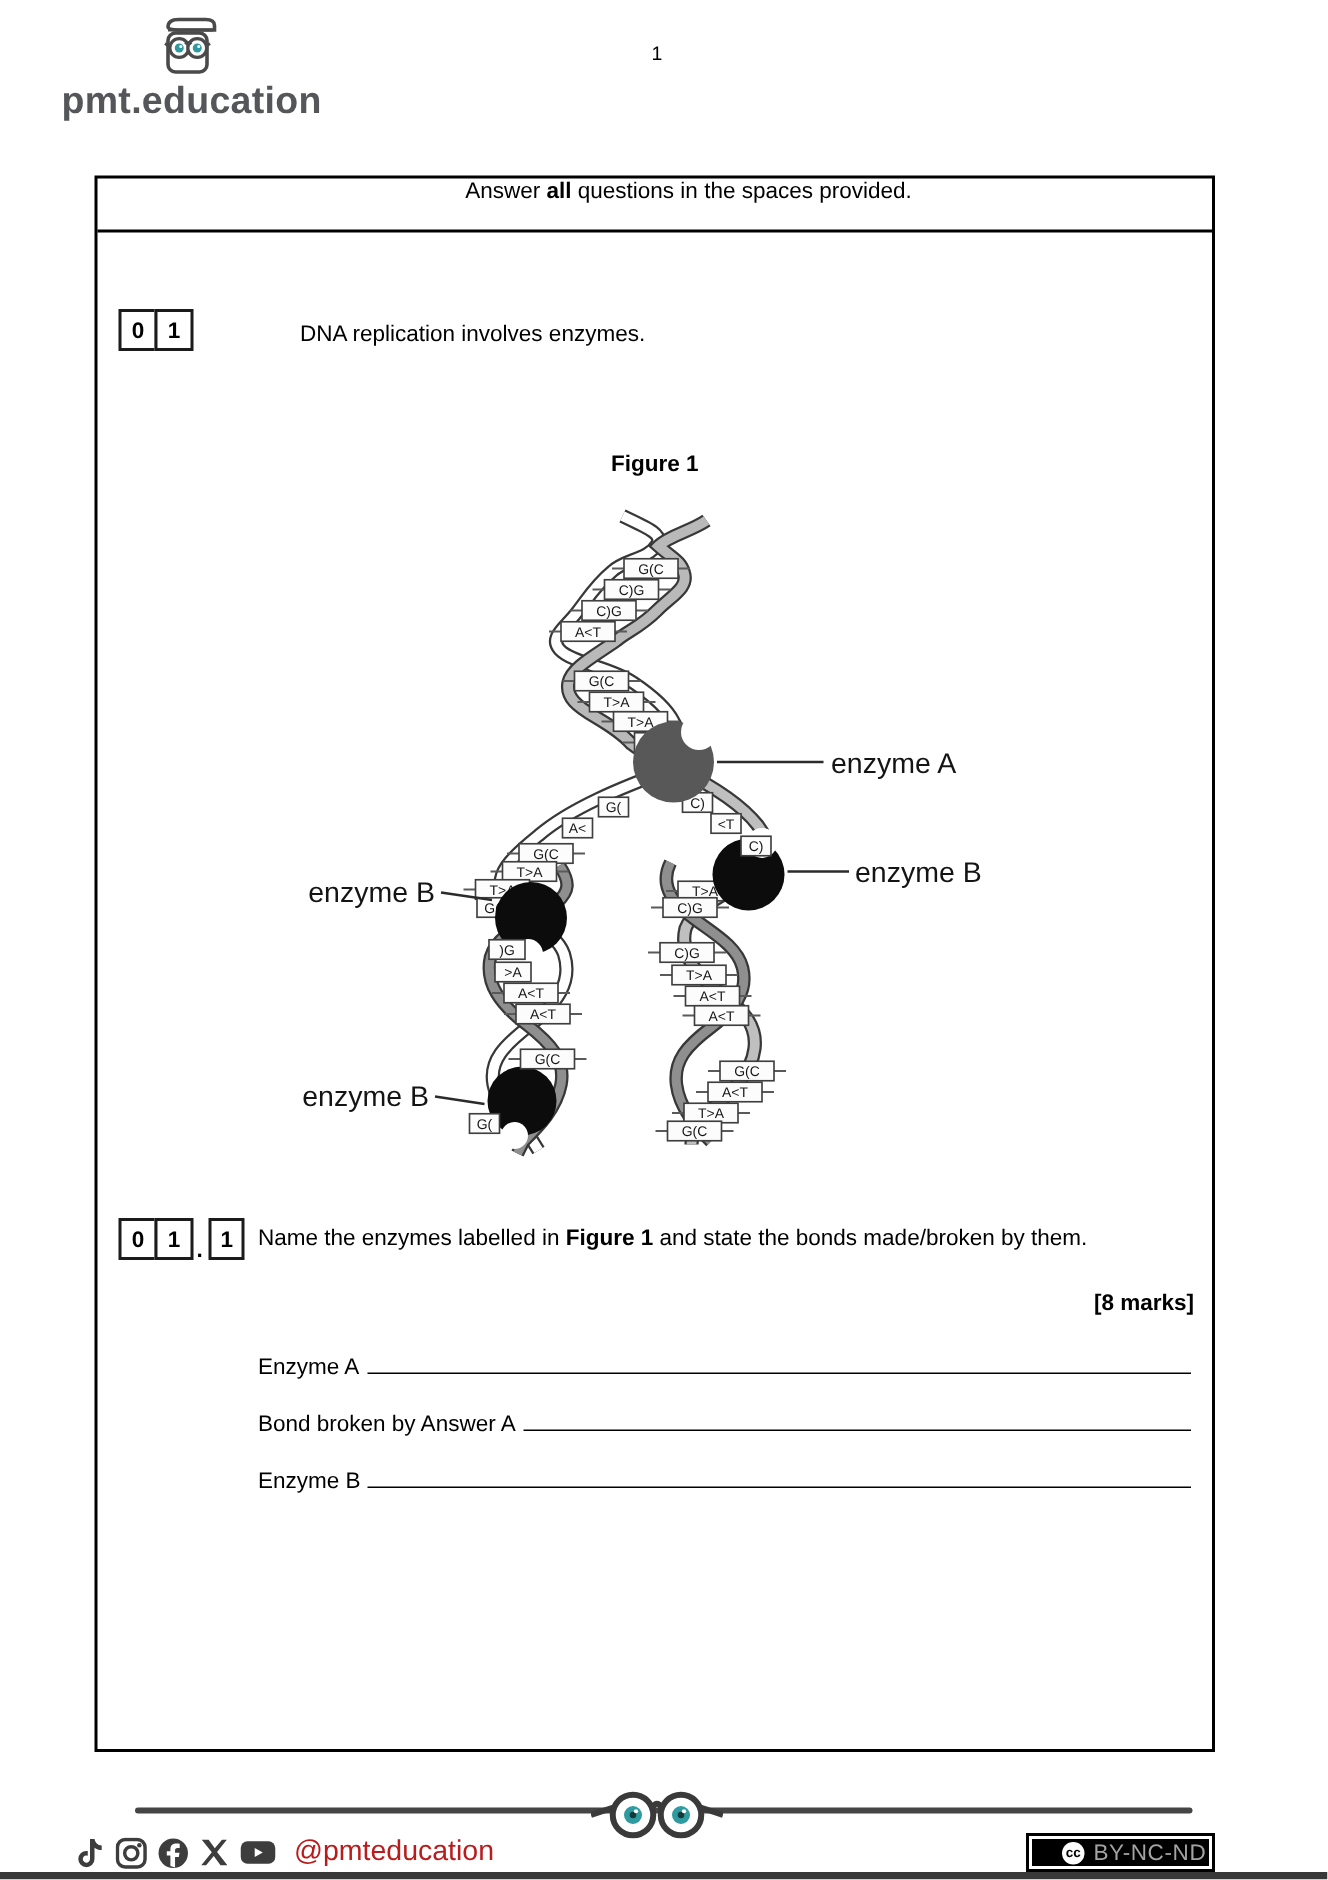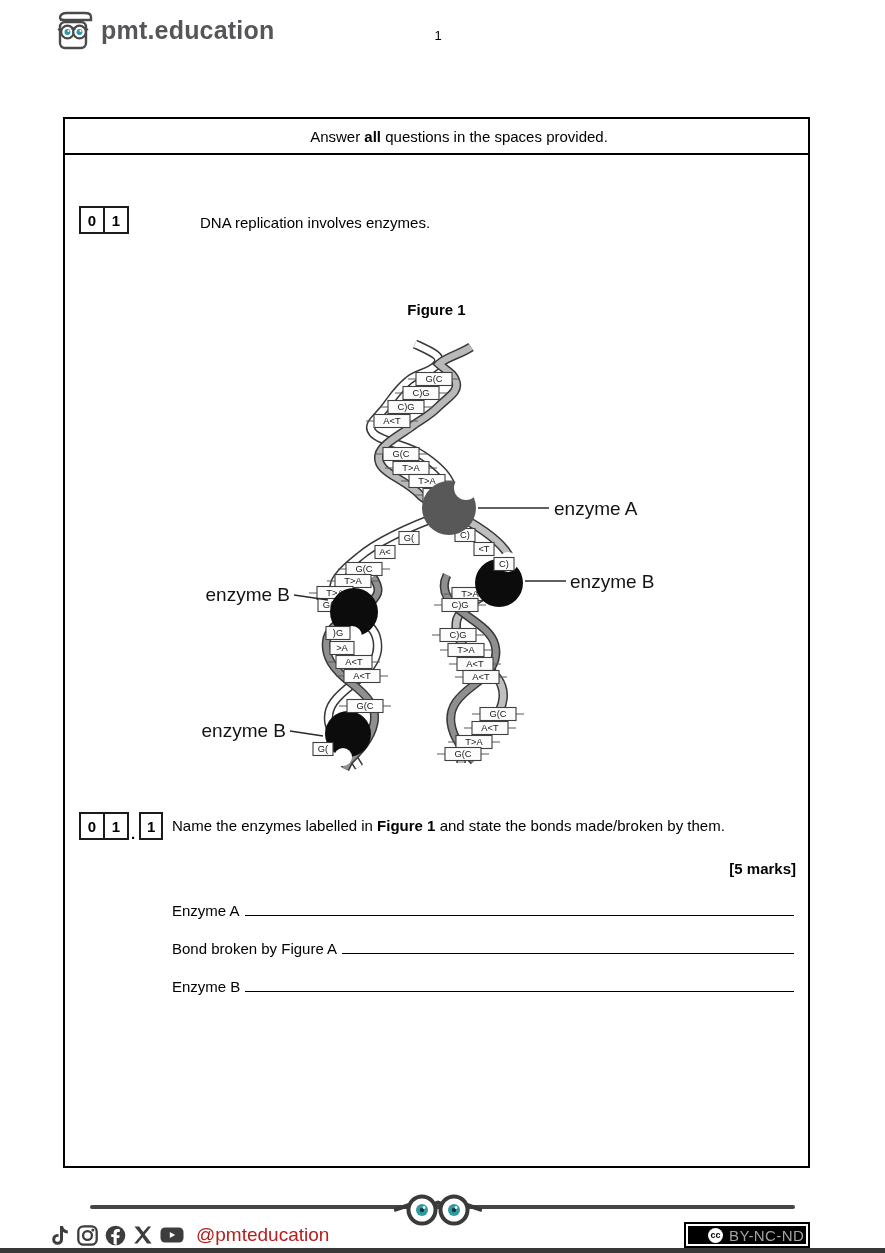--- a/index.html
+++ b/index.html
@@ -1,27 +1,27 @@
 <!DOCTYPE html>
 <html><head>
 <meta charset="utf-8">
 <style>
   * { margin:0; padding:0; box-sizing:border-box; }
   body { background:#ffffff; font-family:"Liberation Sans", sans-serif; color:#000; }
   .page { position:relative; width:885px; height:1253px; background:#fff; overflow:hidden; }
 
   
-  .logo { position:absolute; left:50px; top:7px; display:flex; align-items:center; }
+  .logo { position:absolute; left:36px; top:7px; display:flex; align-items:center;flex-direction:column; }
   .logo-text { font-size:25px; font-weight:bold; color:#55565a; margin-left:5px; letter-spacing:0.2px; }
   .page-num { position:absolute; left:425px; top:28px; width:26px; text-align:center; font-size:13px; }
 
   
   .exam-box { position:absolute; left:63px; top:117px; width:747px; height:1051px; border:2px solid #000; }
   .instruction-bar { position:absolute; left:0; top:0; width:100%; height:36px; border-bottom:2px solid #000;
-                     display:flex; align-items:center; justify-content:center; font-size:15px;padding-left:45px; }
+                     display:flex; justify-content:center; font-size:15px;padding-left:45px; }
   .qnum { position:absolute; display:flex; align-items:flex-end; }
   .qnum .cell { width:26px; height:28px; border:2px solid #1b1b1b; display:flex; align-items:center; justify-content:center;
                 font-size:15px; font-weight:bold; background:#fff; }
   .qnum .cell + .cell { margin-left:-2px; }
   .qnum .dot { font-size:15px; font-weight:bold; margin:0 2px 0 2px; line-height:12px; }
   .qnum .cell.single { margin-left:2px; width:24px; }
   .q1-num { left:14px; top:87px; }
   .q11-num { left:14px; top:693px; }
 
   .bodytext { position:absolute; font-size:15px; line-height:19px; }
@@ -304,29 +304,29 @@
       </g>
     </svg>
 
     <div class="qnum q11-num">
       <div class="cell">0</div>
       <div class="cell">1</div>
       <div class="dot">.</div>
       <div class="cell single">1</div>
     </div>
     <div class="bodytext q11-prompt"><span>Name the enzymes labelled in </span><b>Figure 1</b><span> and state the bonds made/broken by them.</span></div>
-    <div class="marks">[5 marks]</div>
+    <div class="marks">[8 marks]</div>
 
     <div class="answers">
       <div class="ans-row">
         <span class="lbl">Enzyme A</span>
         <div class="line"></div>
       </div>
       <div class="ans-row">
-        <span class="lbl">Bond broken by Figure A</span>
+        <span class="lbl">Bond broken by Answer A</span>
         <div class="line"></div>
       </div>
       <div class="ans-row">
         <span class="lbl">Enzyme B</span>
         <div class="line"></div>
       </div>
     </div>
   </div>
 
   <div class="footer-rule"></div>

